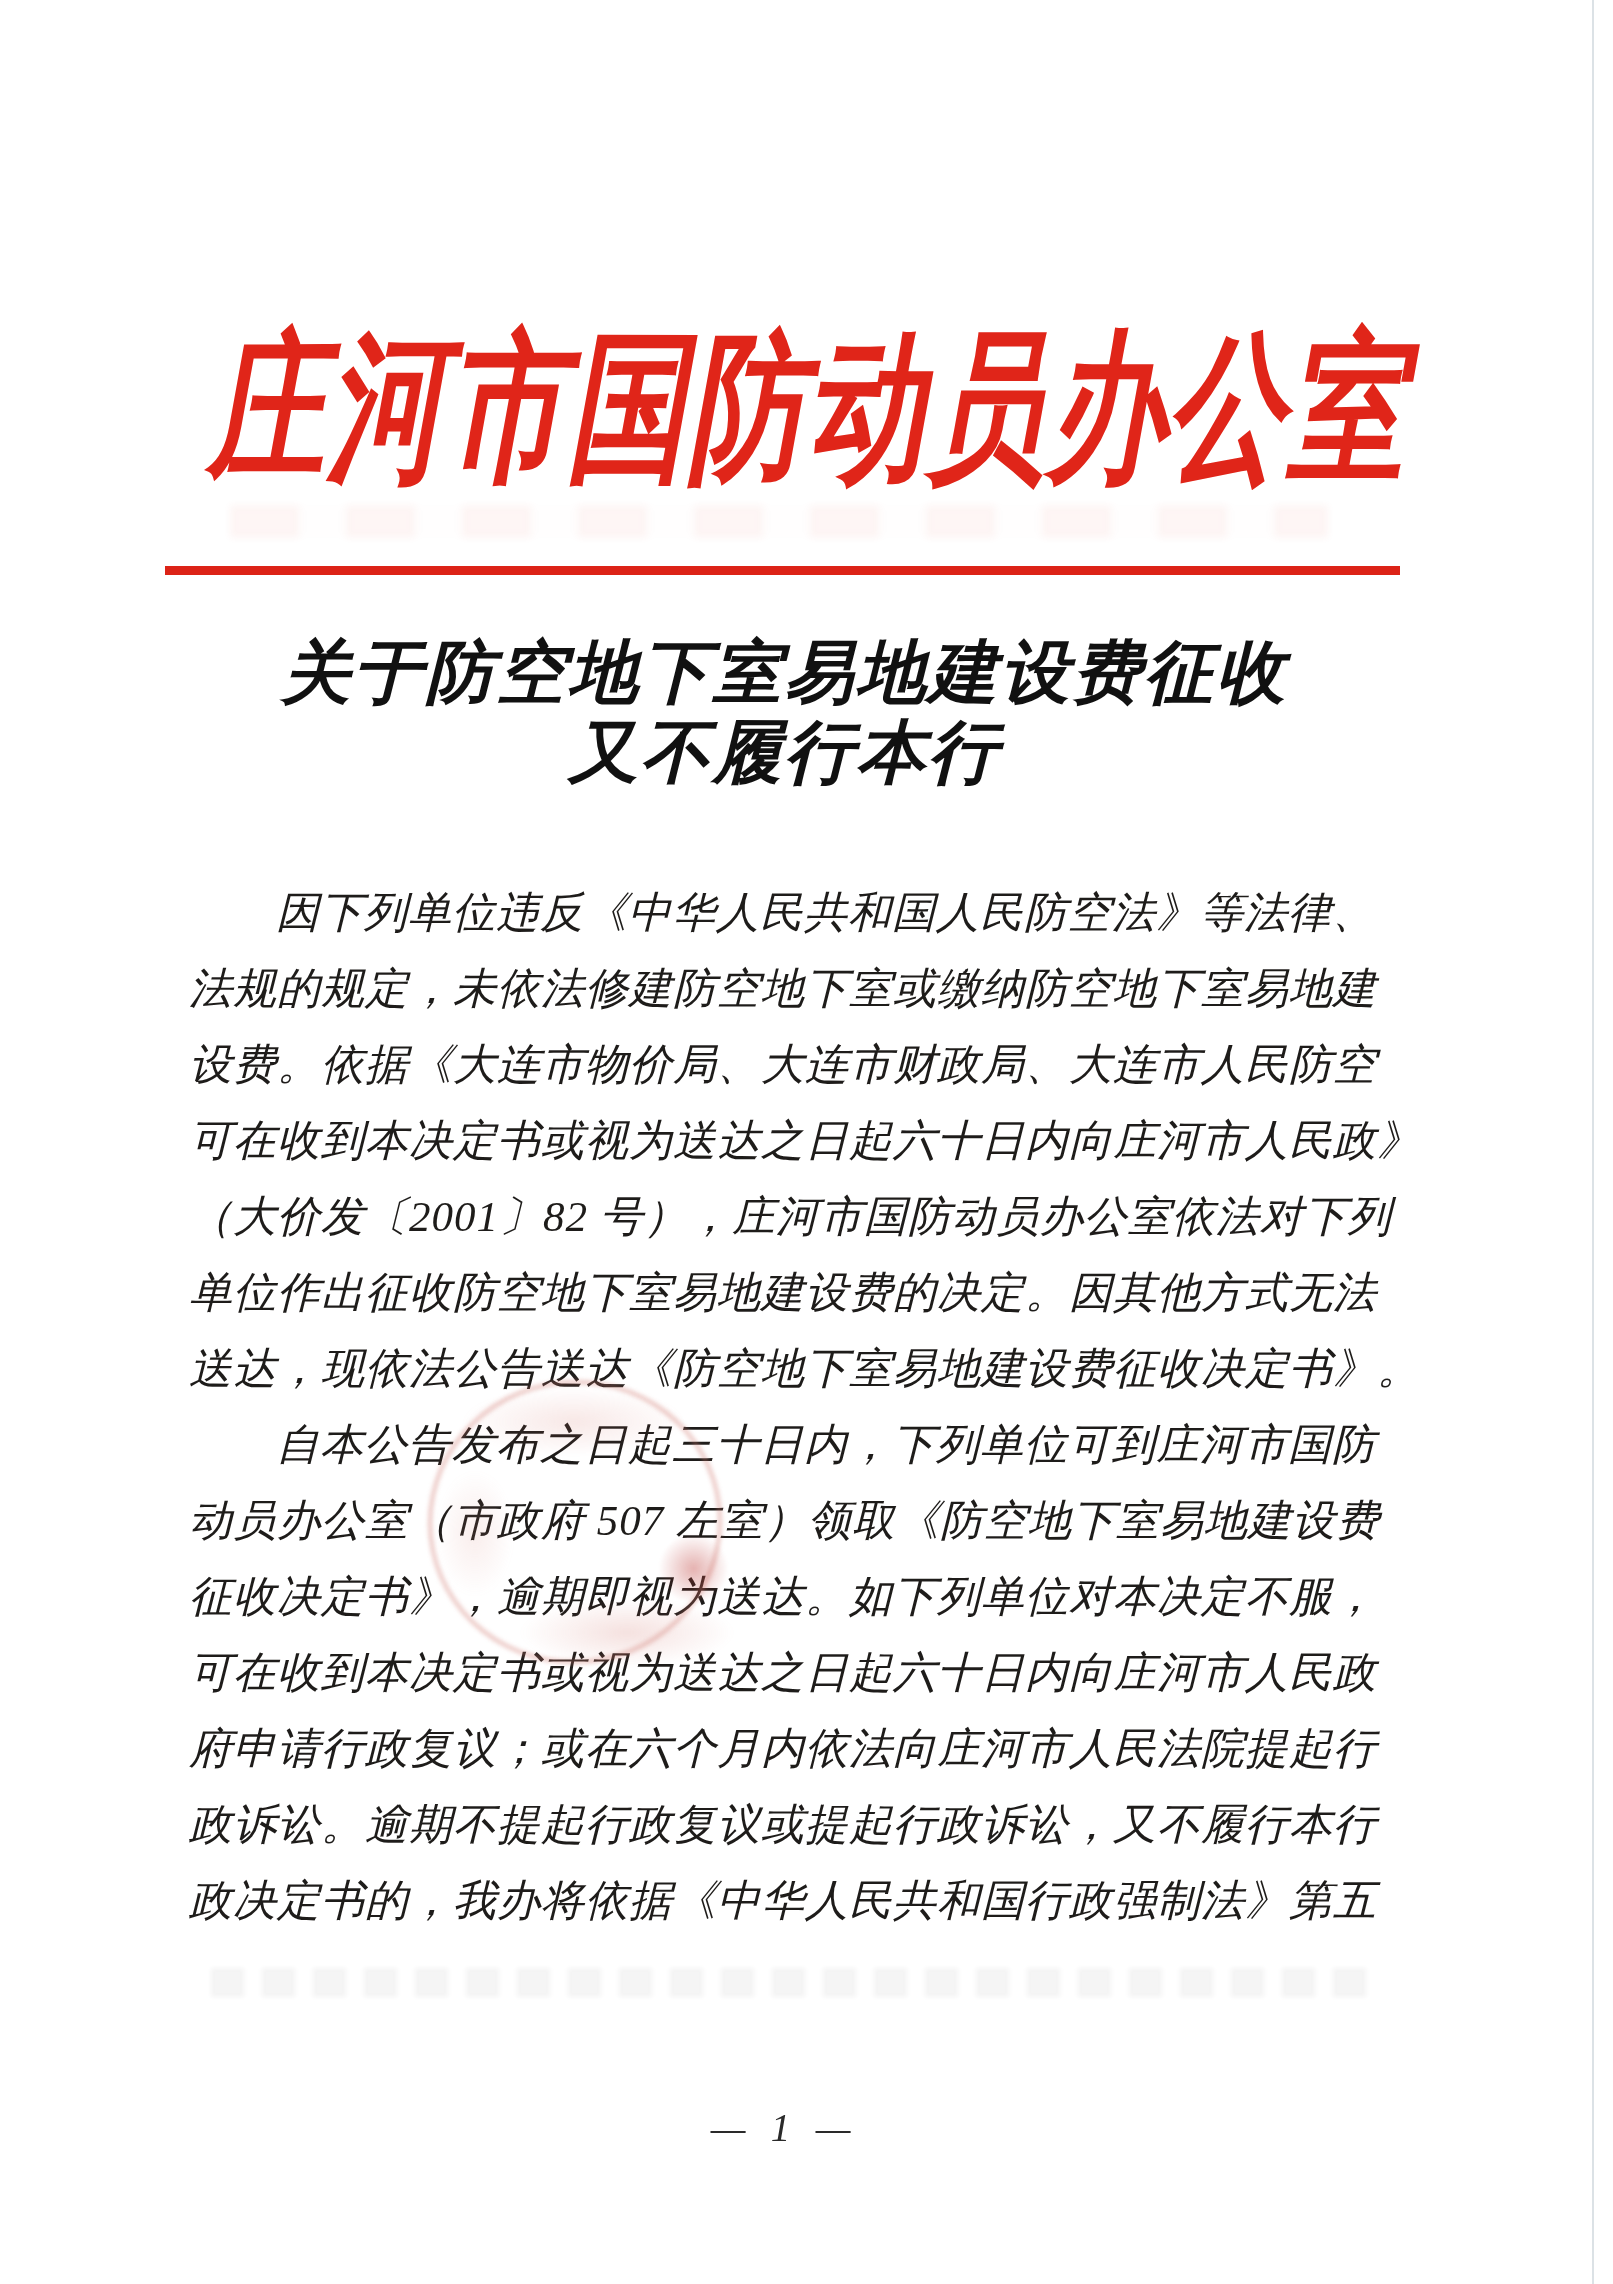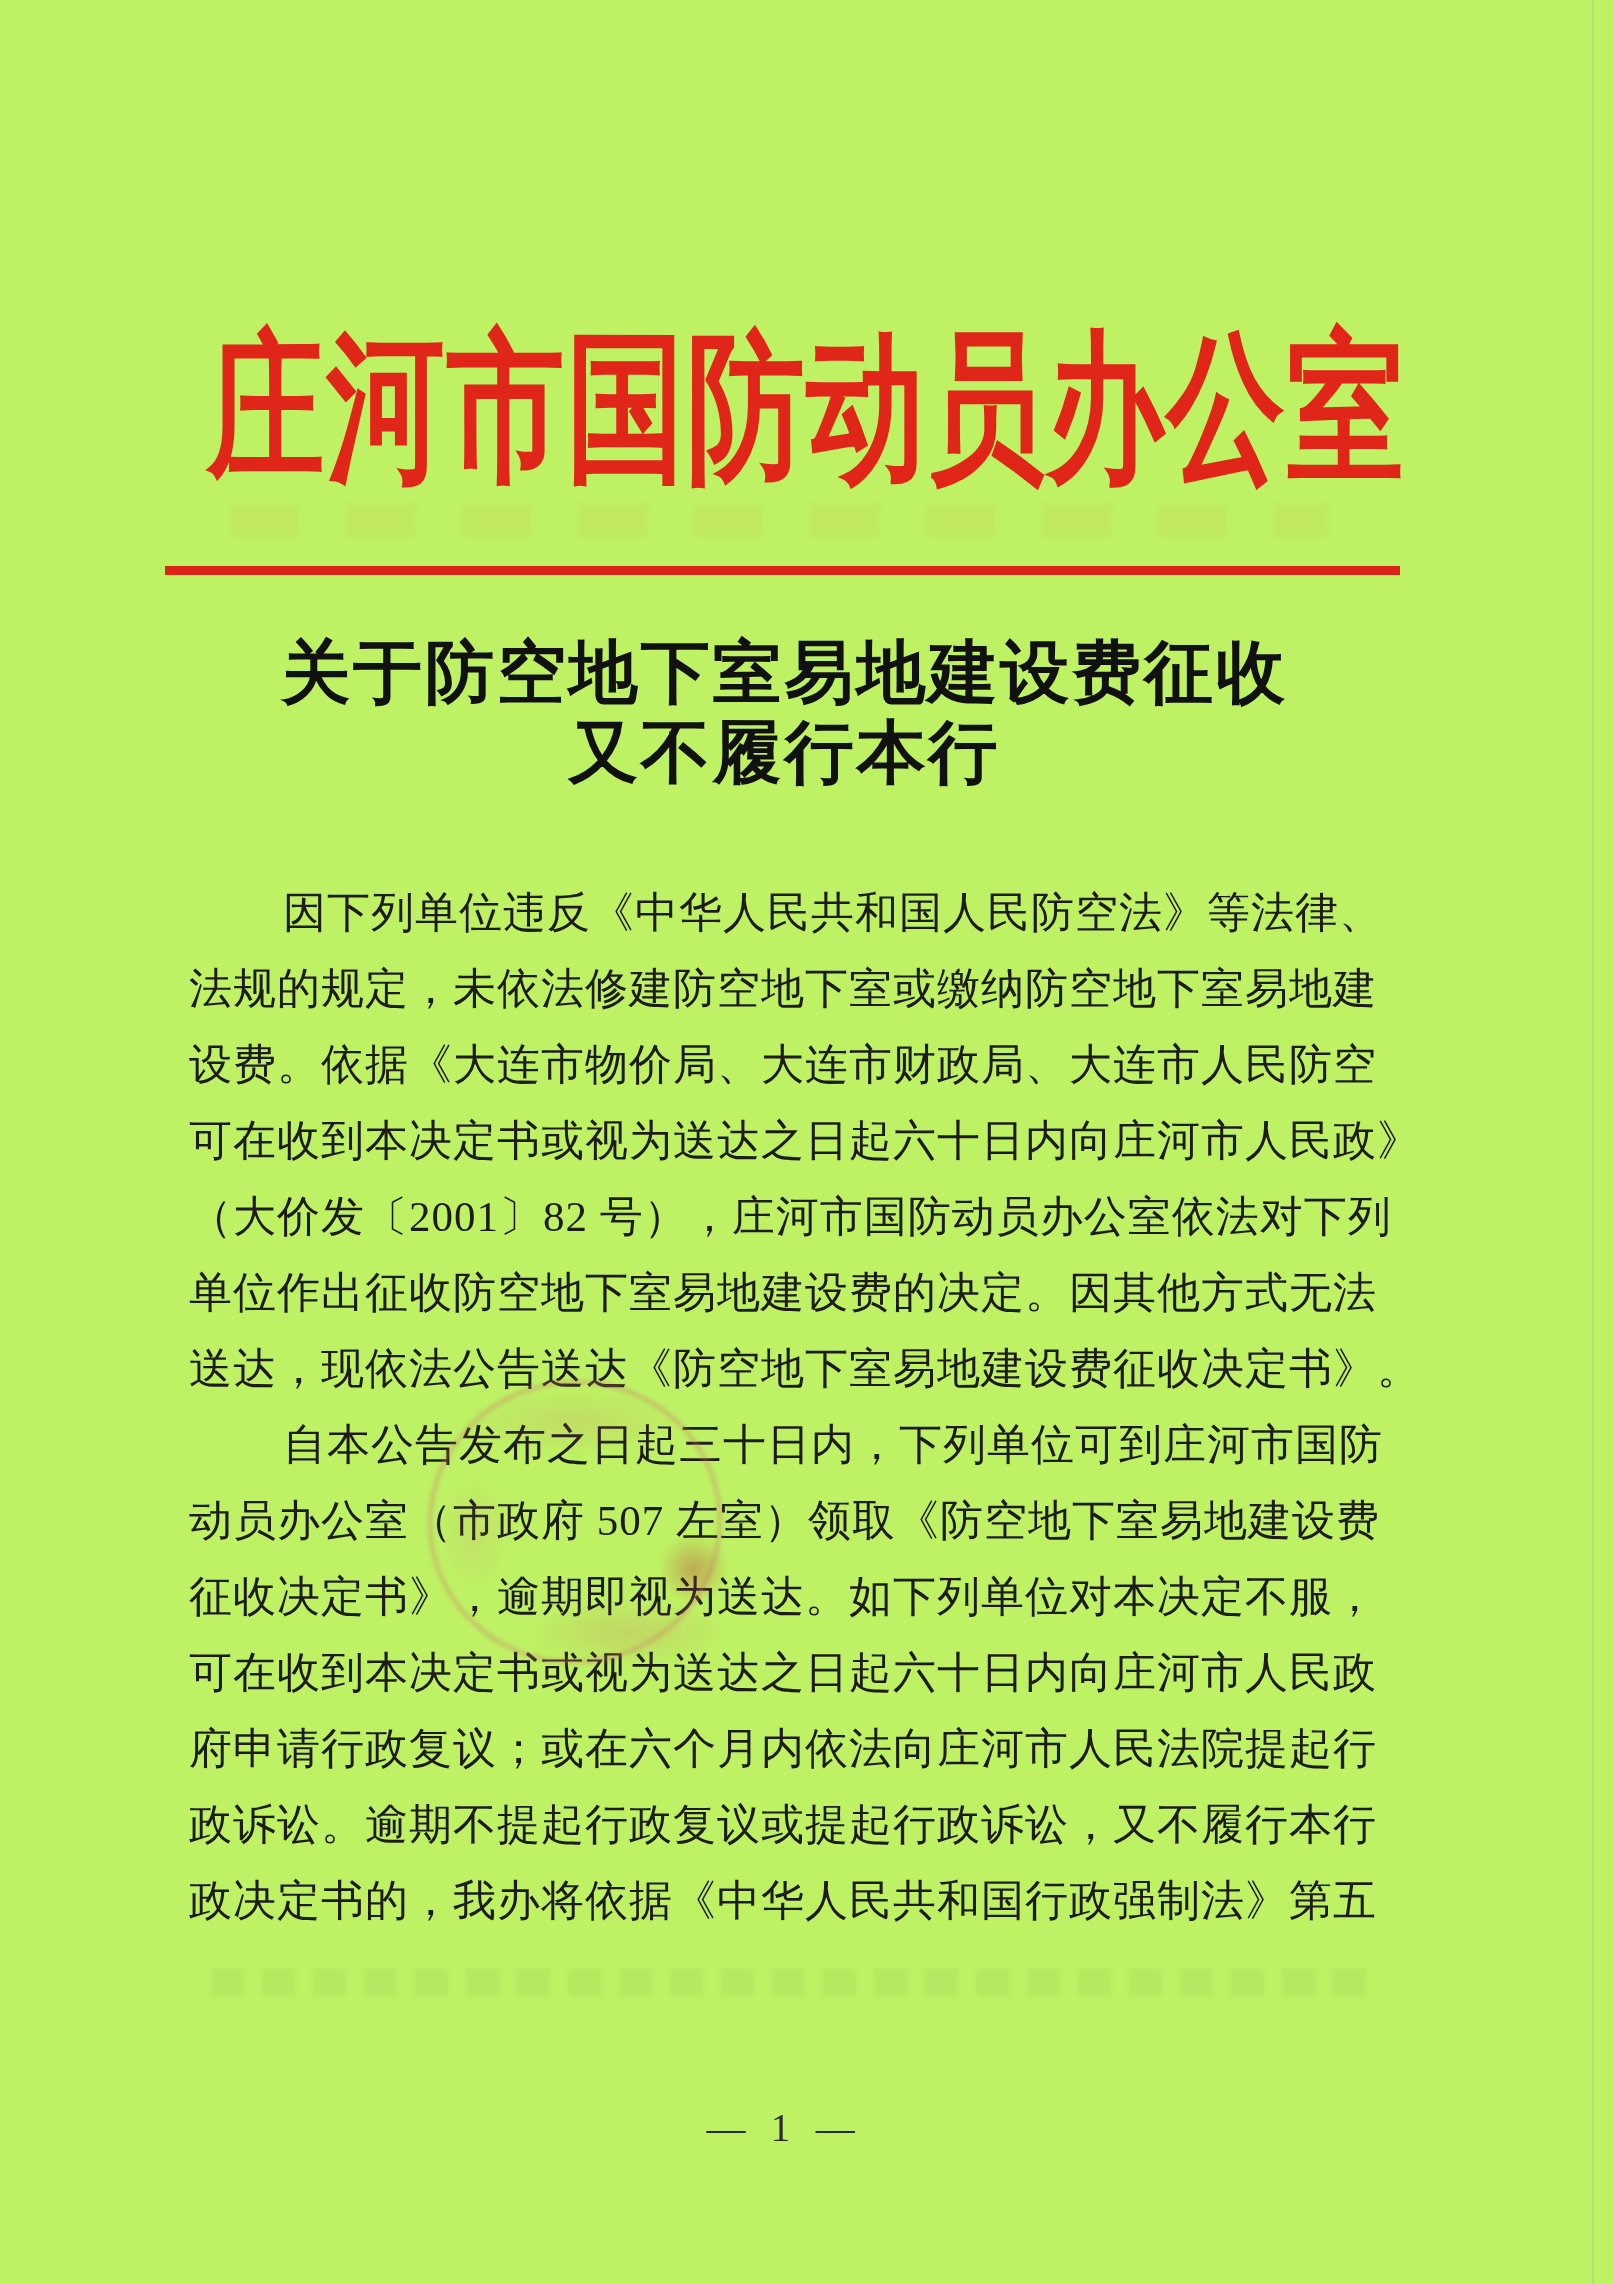--- a/index.html
+++ b/index.html
@@ -8,23 +8,24 @@
     --ink: #1e1c1a;
     --seal: #cf766e;
   }
   * { margin: 0; padding: 0; box-sizing: border-box; }
   html, body { background: #e8e8e8; }
   .page {
     position: relative;
     width: 1613px;
     height: 2285px;
     margin: 0 auto;
-    background: #bef264;
+    background: #ffffff;
     overflow: hidden;
     font-family: "Liberation Serif", "DejaVu Serif", serif;
+    font-style: italic;
   }
   
   .org-title {
     position: absolute;
     top: 312px;
     left: 0;
     width: 100%;
     text-align: center;
     font-size: 118px;
     font-weight: bold;
@@ -74,21 +75,21 @@
     position: absolute;
     top: 875px;
     left: 189px;
     width: 1201px;
     color: var(--ink);
     font-size: 43px;
     line-height: 76px;
     letter-spacing: 1px;
   }
   .body-line { height: 76px; white-space: nowrap; }
-  .body-line.indent { padding-left: 87px; text-align: center; }
+  .body-line.indent { padding-left: 87px; }
   
   .seal-ring {
     position: absolute;
     left: 428px;
     top: 1380px;
     width: 294px;
     height: 284px;
     border: 4.9px solid rgba(207,118,110,0.42);
     border-radius: 50%;
     filter: blur(2px);

